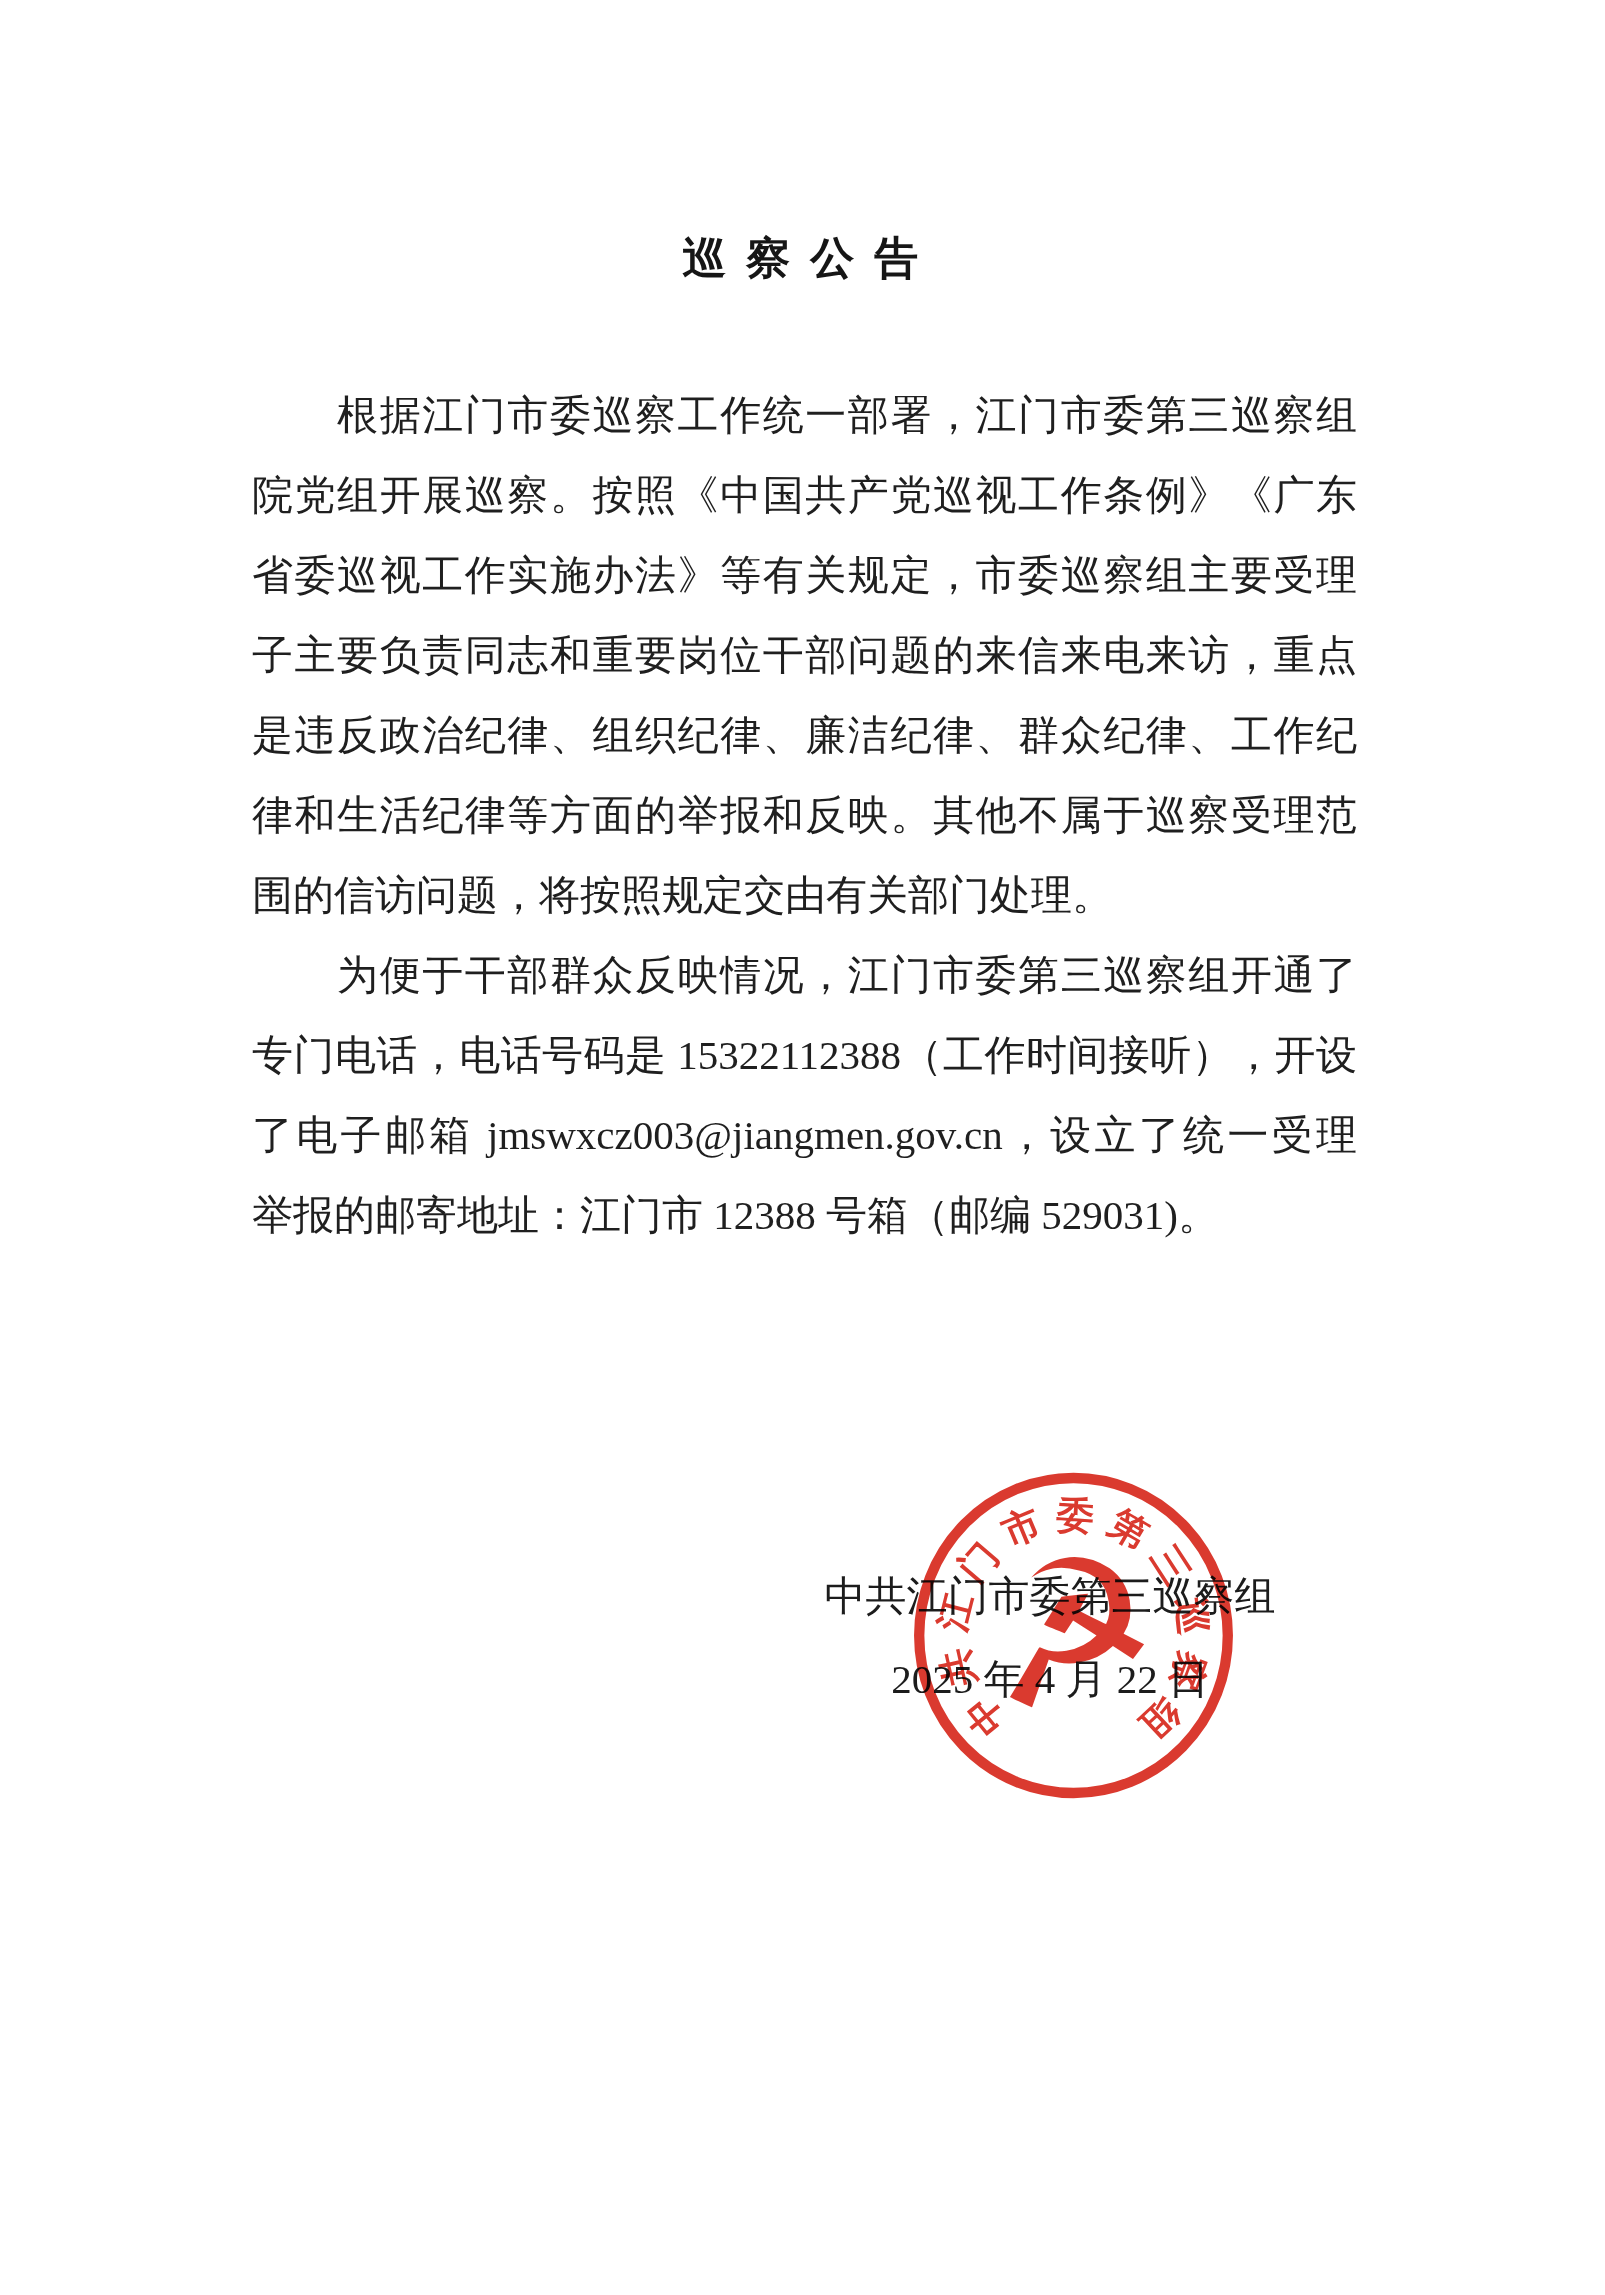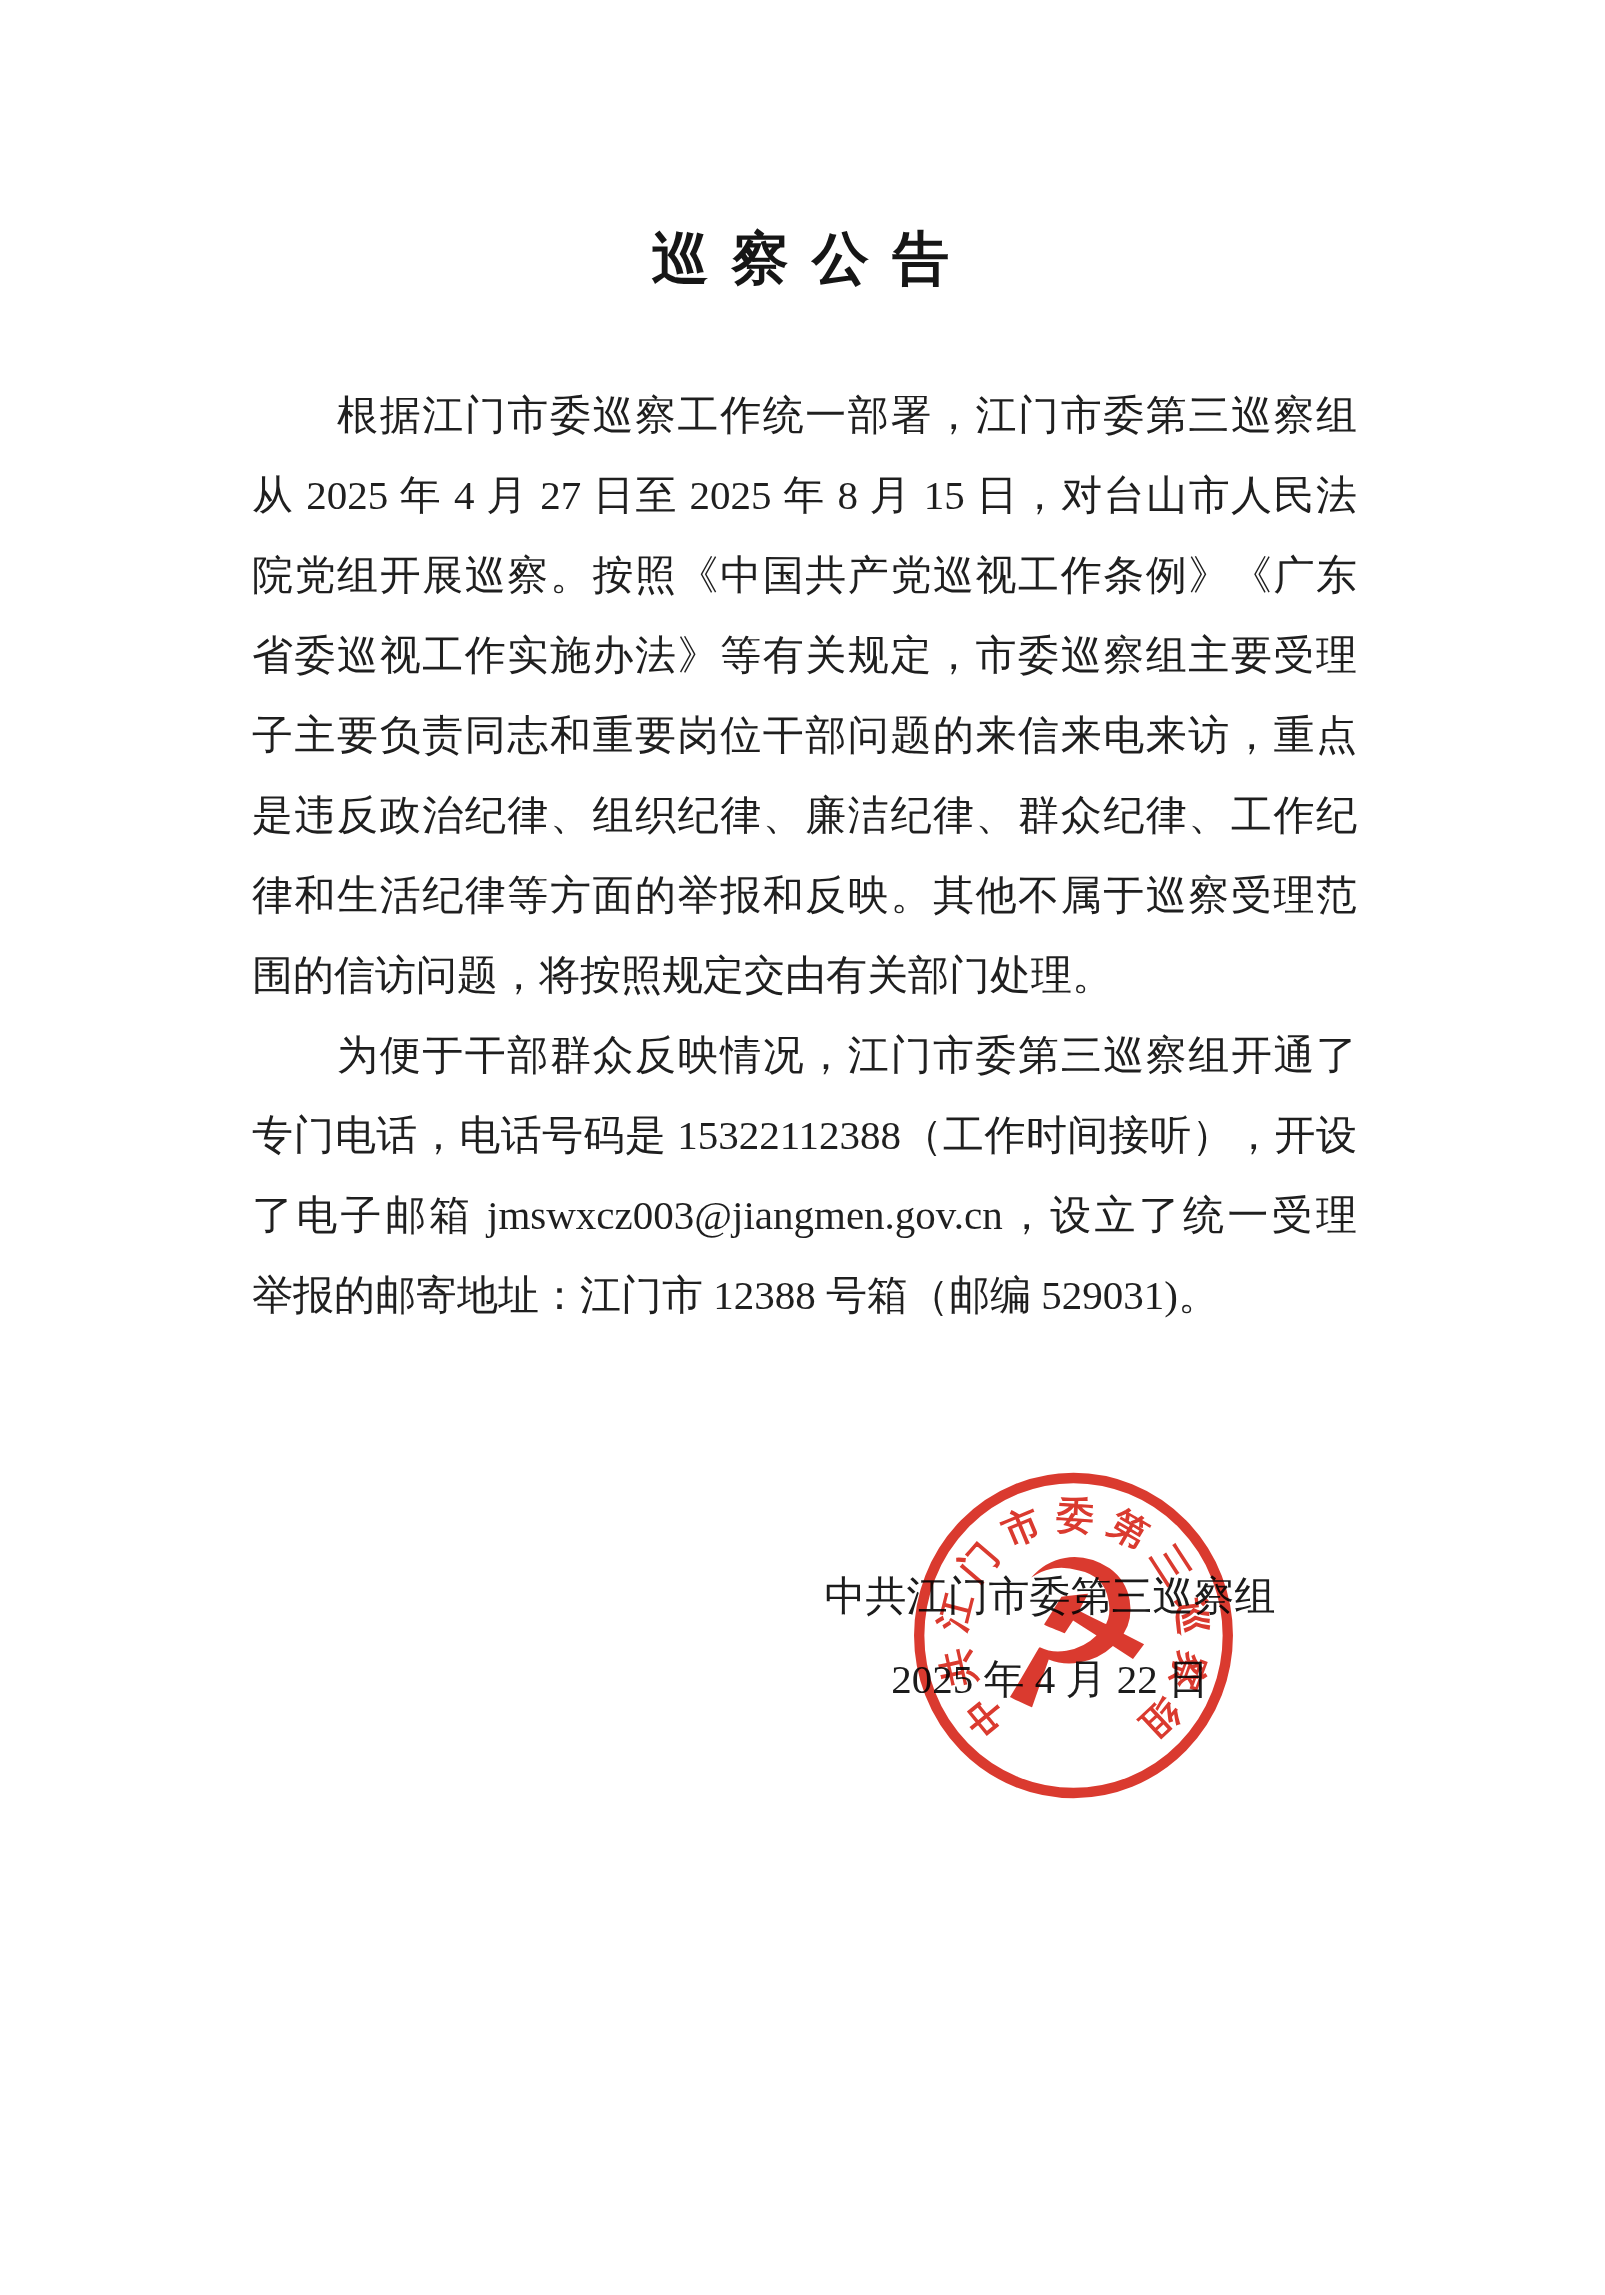--- a/index.html
+++ b/index.html
@@ -9,21 +9,21 @@
     height: 2295px;
     background: #ffffff;
     overflow: hidden;
     font-family: "Liberation Serif", "DejaVu Serif", serif;
   }
   .doc-title {
     position: absolute;
     left: 0; top: 217px;
     width: 100%;
     text-align: center;
-    font-size: 57px;
+    font-size: 44px;
     line-height: 84px;
     font-weight: 700;
     letter-spacing: 4.5px;
     color: #161616;
     white-space: pre;
   }
   .doc-body {
     position: absolute;
     left: 252px; top: 375px;
     width: 1105px;
@@ -75,21 +75,20 @@
 </style>
 </head>
 <body>
 
 <div class="page">
 
   <div class="doc-title">巡 察 公 告</div>
 
   <div class="doc-body">
     <div class="line">　　根据江门市委巡察工作统一部署，江门市委第三巡察组</div>
-    <div class="line">从 2025 年 4 月 27 日至 2025 年 8 月 15 日，对台山市人民法</div>
     <div class="line">院党组开展巡察。按照《中国共产党巡视工作条例》《广东</div>
     <div class="line">省委巡视工作实施办法》等有关规定，市委巡察组主要受理</div>
     <div class="line">子主要负责同志和重要岗位干部问题的来信来电来访，重点</div>
     <div class="line">是违反政治纪律、组织纪律、廉洁纪律、群众纪律、工作纪</div>
     <div class="line">律和生活纪律等方面的举报和反映。其他不属于巡察受理范</div>
     <div class="line line-last">围的信访问题，将按照规定交由有关部门处理。</div>
     <div class="line">　　为便于干部群众反映情况，江门市委第三巡察组开通了</div>
     <div class="line">专门电话，电话号码是 15322112388（工作时间接听），开设</div>
     <div class="line">了电子邮箱 jmswxcz003@jiangmen.gov.cn，设立了统一受理</div>
     <div class="line line-last">举报的邮寄地址：江门市 12388 号箱（邮编 529031)。</div>

